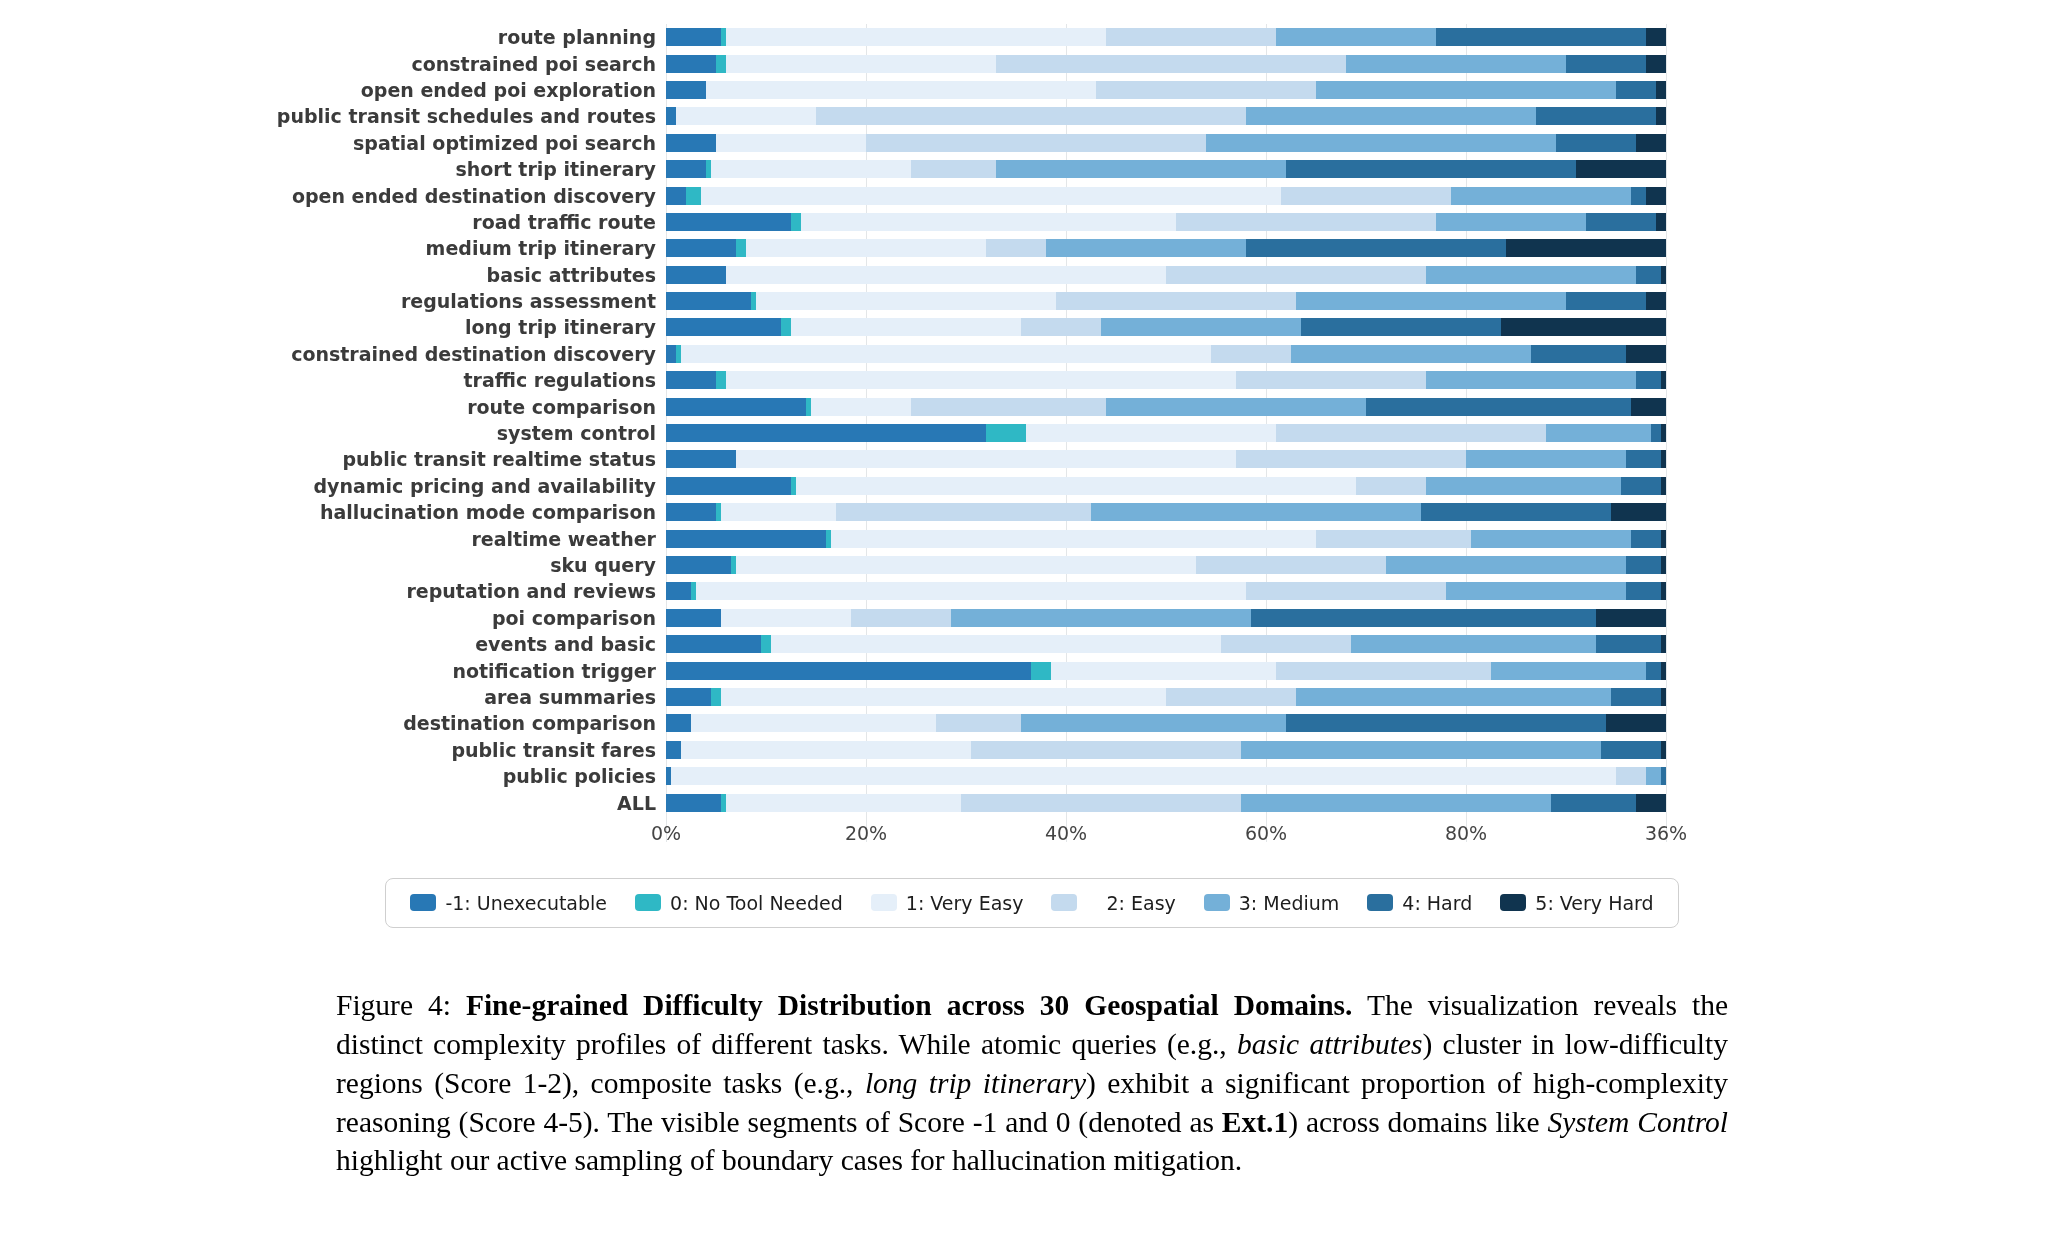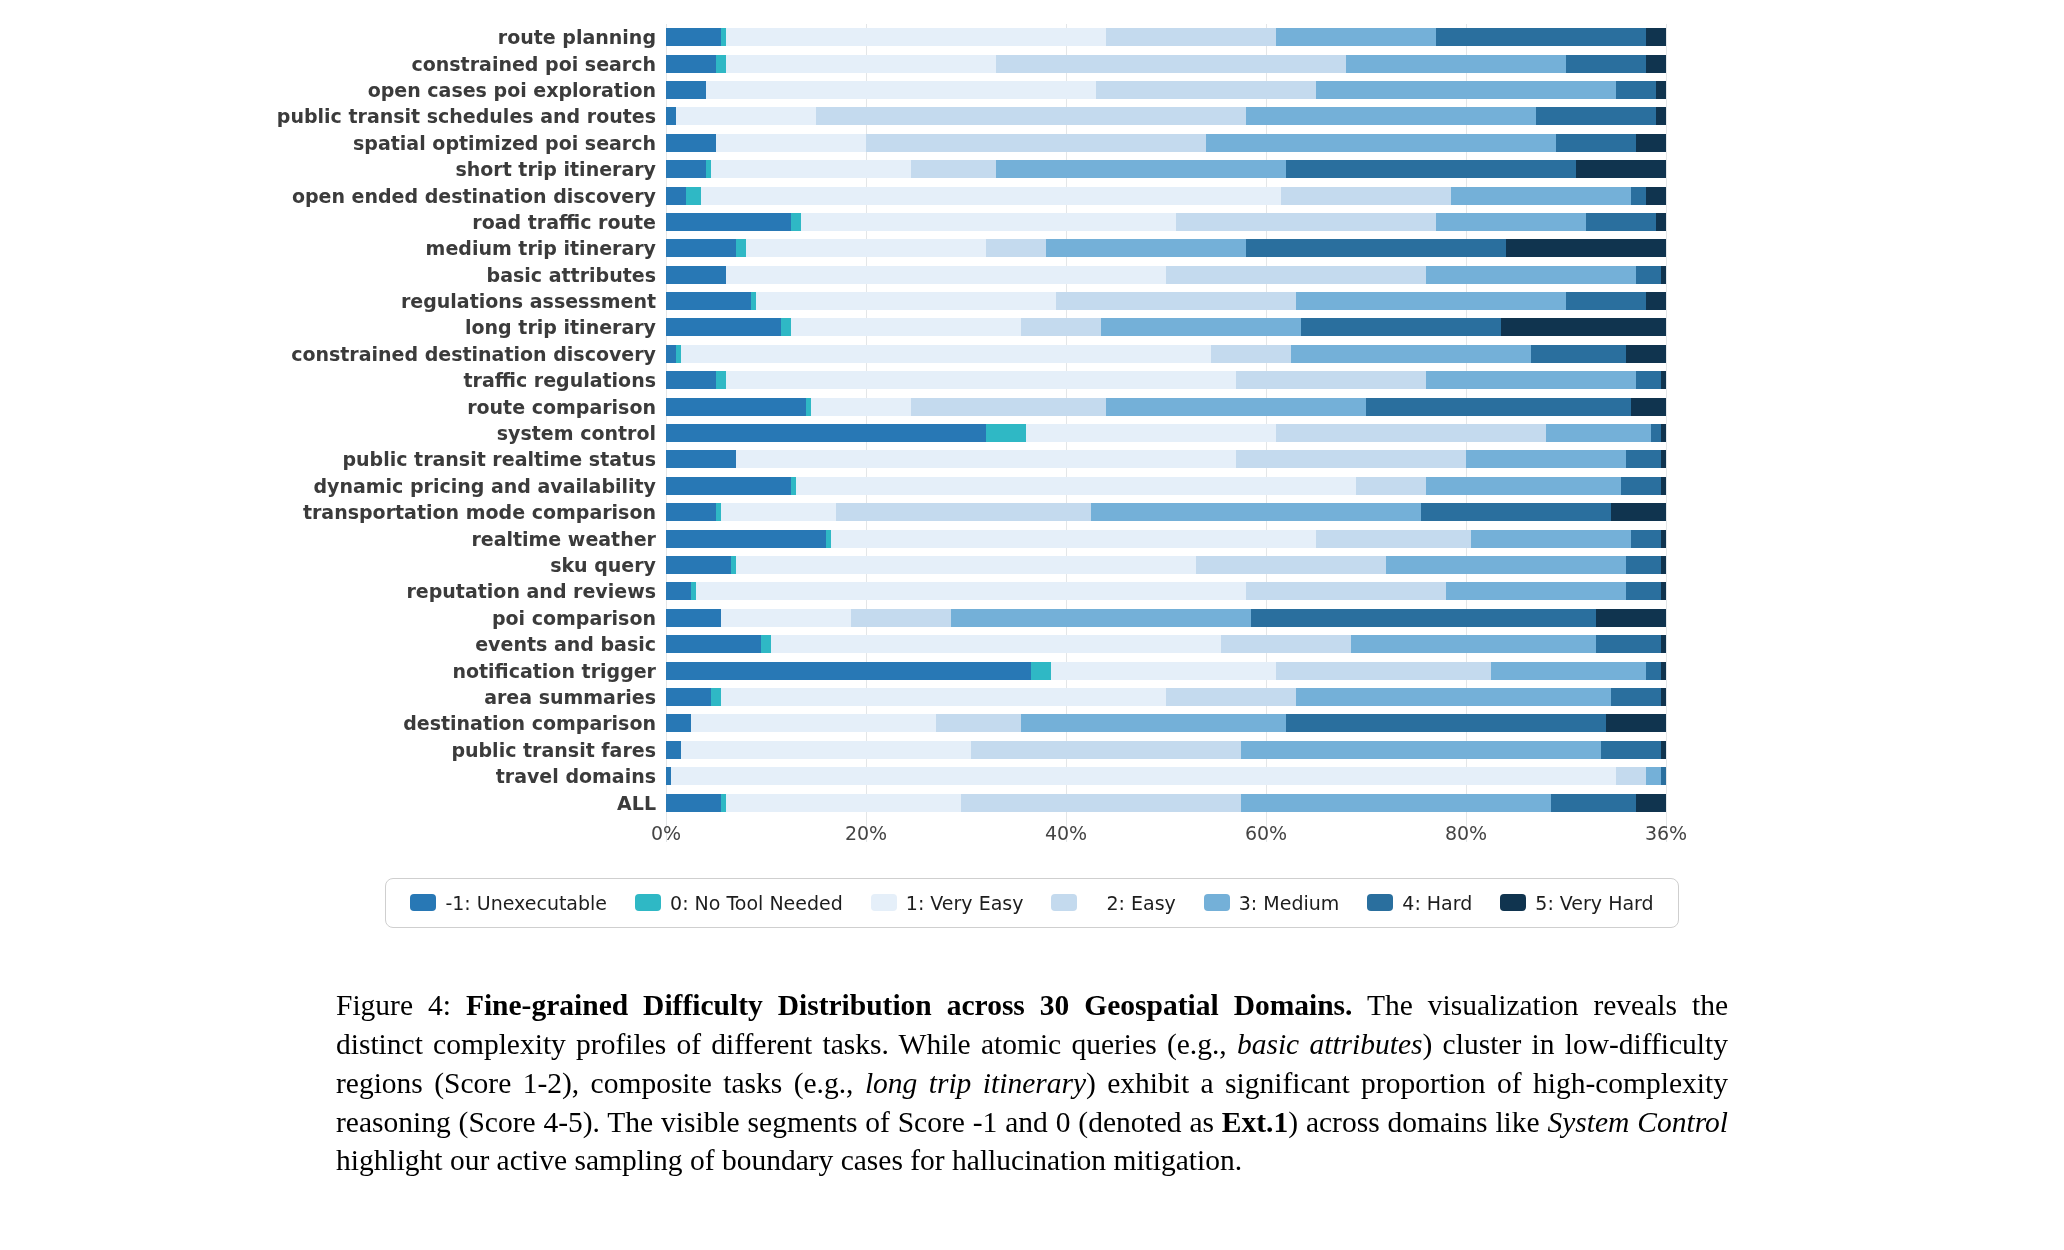--- a/index.html
+++ b/index.html
@@ -89,21 +89,21 @@
             <div class="seg" title="constrained poi search — -1: Unexecutable: 5%" style="width: 5%; background: rgb(40, 120, 181);"></div>
             <div class="seg" title="constrained poi search — 0: No Tool Needed: 1%" style="width: 1%; background: rgb(47, 184, 197);"></div>
             <div class="seg" title="constrained poi search — 1: Very Easy: 27%" style="width: 27%; background: rgb(229, 239, 249);"></div>
             <div class="seg" title="constrained poi search — 2: Easy: 35%" style="width: 35%; background: rgb(196, 218, 238);"></div>
             <div class="seg" title="constrained poi search — 3: Medium: 22%" style="width: 22%; background: rgb(116, 176, 216);"></div>
             <div class="seg" title="constrained poi search — 4: Hard: 8%" style="width: 8%; background: rgb(42, 111, 158);"></div>
             <div class="seg" title="constrained poi search — 5: Very Hard: 2%" style="width: 2%; background: rgb(16, 52, 79);"></div>
           </div>
         </div>
         <div class="row">
-          <div class="row-label">open cases poi exploration</div>
+          <div class="row-label">open ended poi exploration</div>
           <div class="track">
             <div class="seg" title="open ended poi exploration — -1: Unexecutable: 4%" style="width: 4%; background: rgb(40, 120, 181);"></div>
             <div class="seg" title="open ended poi exploration — 1: Very Easy: 39%" style="width: 39%; background: rgb(229, 239, 249);"></div>
             <div class="seg" title="open ended poi exploration — 2: Easy: 22%" style="width: 22%; background: rgb(196, 218, 238);"></div>
             <div class="seg" title="open ended poi exploration — 3: Medium: 30%" style="width: 30%; background: rgb(116, 176, 216);"></div>
             <div class="seg" title="open ended poi exploration — 4: Hard: 4%" style="width: 4%; background: rgb(42, 111, 158);"></div>
             <div class="seg" title="open ended poi exploration — 5: Very Hard: 1%" style="width: 1%; background: rgb(16, 52, 79);"></div>
           </div>
         </div>
         <div class="row">
@@ -276,21 +276,21 @@
             <div class="seg" title="dynamic pricing and availability — -1: Unexecutable: 12.5%" style="width: 12.5%; background: rgb(40, 120, 181);"></div>
             <div class="seg" title="dynamic pricing and availability — 0: No Tool Needed: 0.5%" style="width: 0.5%; background: rgb(47, 184, 197);"></div>
             <div class="seg" title="dynamic pricing and availability — 1: Very Easy: 56%" style="width: 56%; background: rgb(229, 239, 249);"></div>
             <div class="seg" title="dynamic pricing and availability — 2: Easy: 7%" style="width: 7%; background: rgb(196, 218, 238);"></div>
             <div class="seg" title="dynamic pricing and availability — 3: Medium: 19.5%" style="width: 19.5%; background: rgb(116, 176, 216);"></div>
             <div class="seg" title="dynamic pricing and availability — 4: Hard: 4%" style="width: 4%; background: rgb(42, 111, 158);"></div>
             <div class="seg" title="dynamic pricing and availability — 5: Very Hard: 0.5%" style="width: 0.5%; background: rgb(16, 52, 79);"></div>
           </div>
         </div>
         <div class="row">
-          <div class="row-label">transportation mode comparison</div>
+          <div class="row-label">hallucination mode comparison</div>
           <div class="track">
             <div class="seg" title="transportation mode comparison — -1: Unexecutable: 5%" style="width: 5%; background: rgb(40, 120, 181);"></div>
             <div class="seg" title="transportation mode comparison — 0: No Tool Needed: 0.5%" style="width: 0.5%; background: rgb(47, 184, 197);"></div>
             <div class="seg" title="transportation mode comparison — 1: Very Easy: 11.5%" style="width: 11.5%; background: rgb(229, 239, 249);"></div>
             <div class="seg" title="transportation mode comparison — 2: Easy: 25.5%" style="width: 25.5%; background: rgb(196, 218, 238);"></div>
             <div class="seg" title="transportation mode comparison — 3: Medium: 33%" style="width: 33%; background: rgb(116, 176, 216);"></div>
             <div class="seg" title="transportation mode comparison — 4: Hard: 19%" style="width: 19%; background: rgb(42, 111, 158);"></div>
             <div class="seg" title="transportation mode comparison — 5: Very Hard: 5.5%" style="width: 5.5%; background: rgb(16, 52, 79);"></div>
           </div>
         </div>
@@ -393,21 +393,21 @@
           <div class="track">
             <div class="seg" title="public transit fares — -1: Unexecutable: 1.5%" style="width: 1.5%; background: rgb(40, 120, 181);"></div>
             <div class="seg" title="public transit fares — 1: Very Easy: 29%" style="width: 29%; background: rgb(229, 239, 249);"></div>
             <div class="seg" title="public transit fares — 2: Easy: 27%" style="width: 27%; background: rgb(196, 218, 238);"></div>
             <div class="seg" title="public transit fares — 3: Medium: 36%" style="width: 36%; background: rgb(116, 176, 216);"></div>
             <div class="seg" title="public transit fares — 4: Hard: 6%" style="width: 6%; background: rgb(42, 111, 158);"></div>
             <div class="seg" title="public transit fares — 5: Very Hard: 0.5%" style="width: 0.5%; background: rgb(16, 52, 79);"></div>
           </div>
         </div>
         <div class="row">
-          <div class="row-label">travel domains</div>
+          <div class="row-label">public policies</div>
           <div class="track">
             <div class="seg" title="travel policies — -1: Unexecutable: 0.5%" style="width: 0.5%; background: rgb(40, 120, 181);"></div>
             <div class="seg" title="travel policies — 1: Very Easy: 94.5%" style="width: 94.5%; background: rgb(229, 239, 249);"></div>
             <div class="seg" title="travel policies — 2: Easy: 3%" style="width: 3%; background: rgb(196, 218, 238);"></div>
             <div class="seg" title="travel policies — 3: Medium: 1.5%" style="width: 1.5%; background: rgb(116, 176, 216);"></div>
             <div class="seg" title="travel policies — 4: Hard: 0.5%" style="width: 0.5%; background: rgb(42, 111, 158);"></div>
           </div>
         </div>
         <div class="row">
           <div class="row-label">ALL</div>

